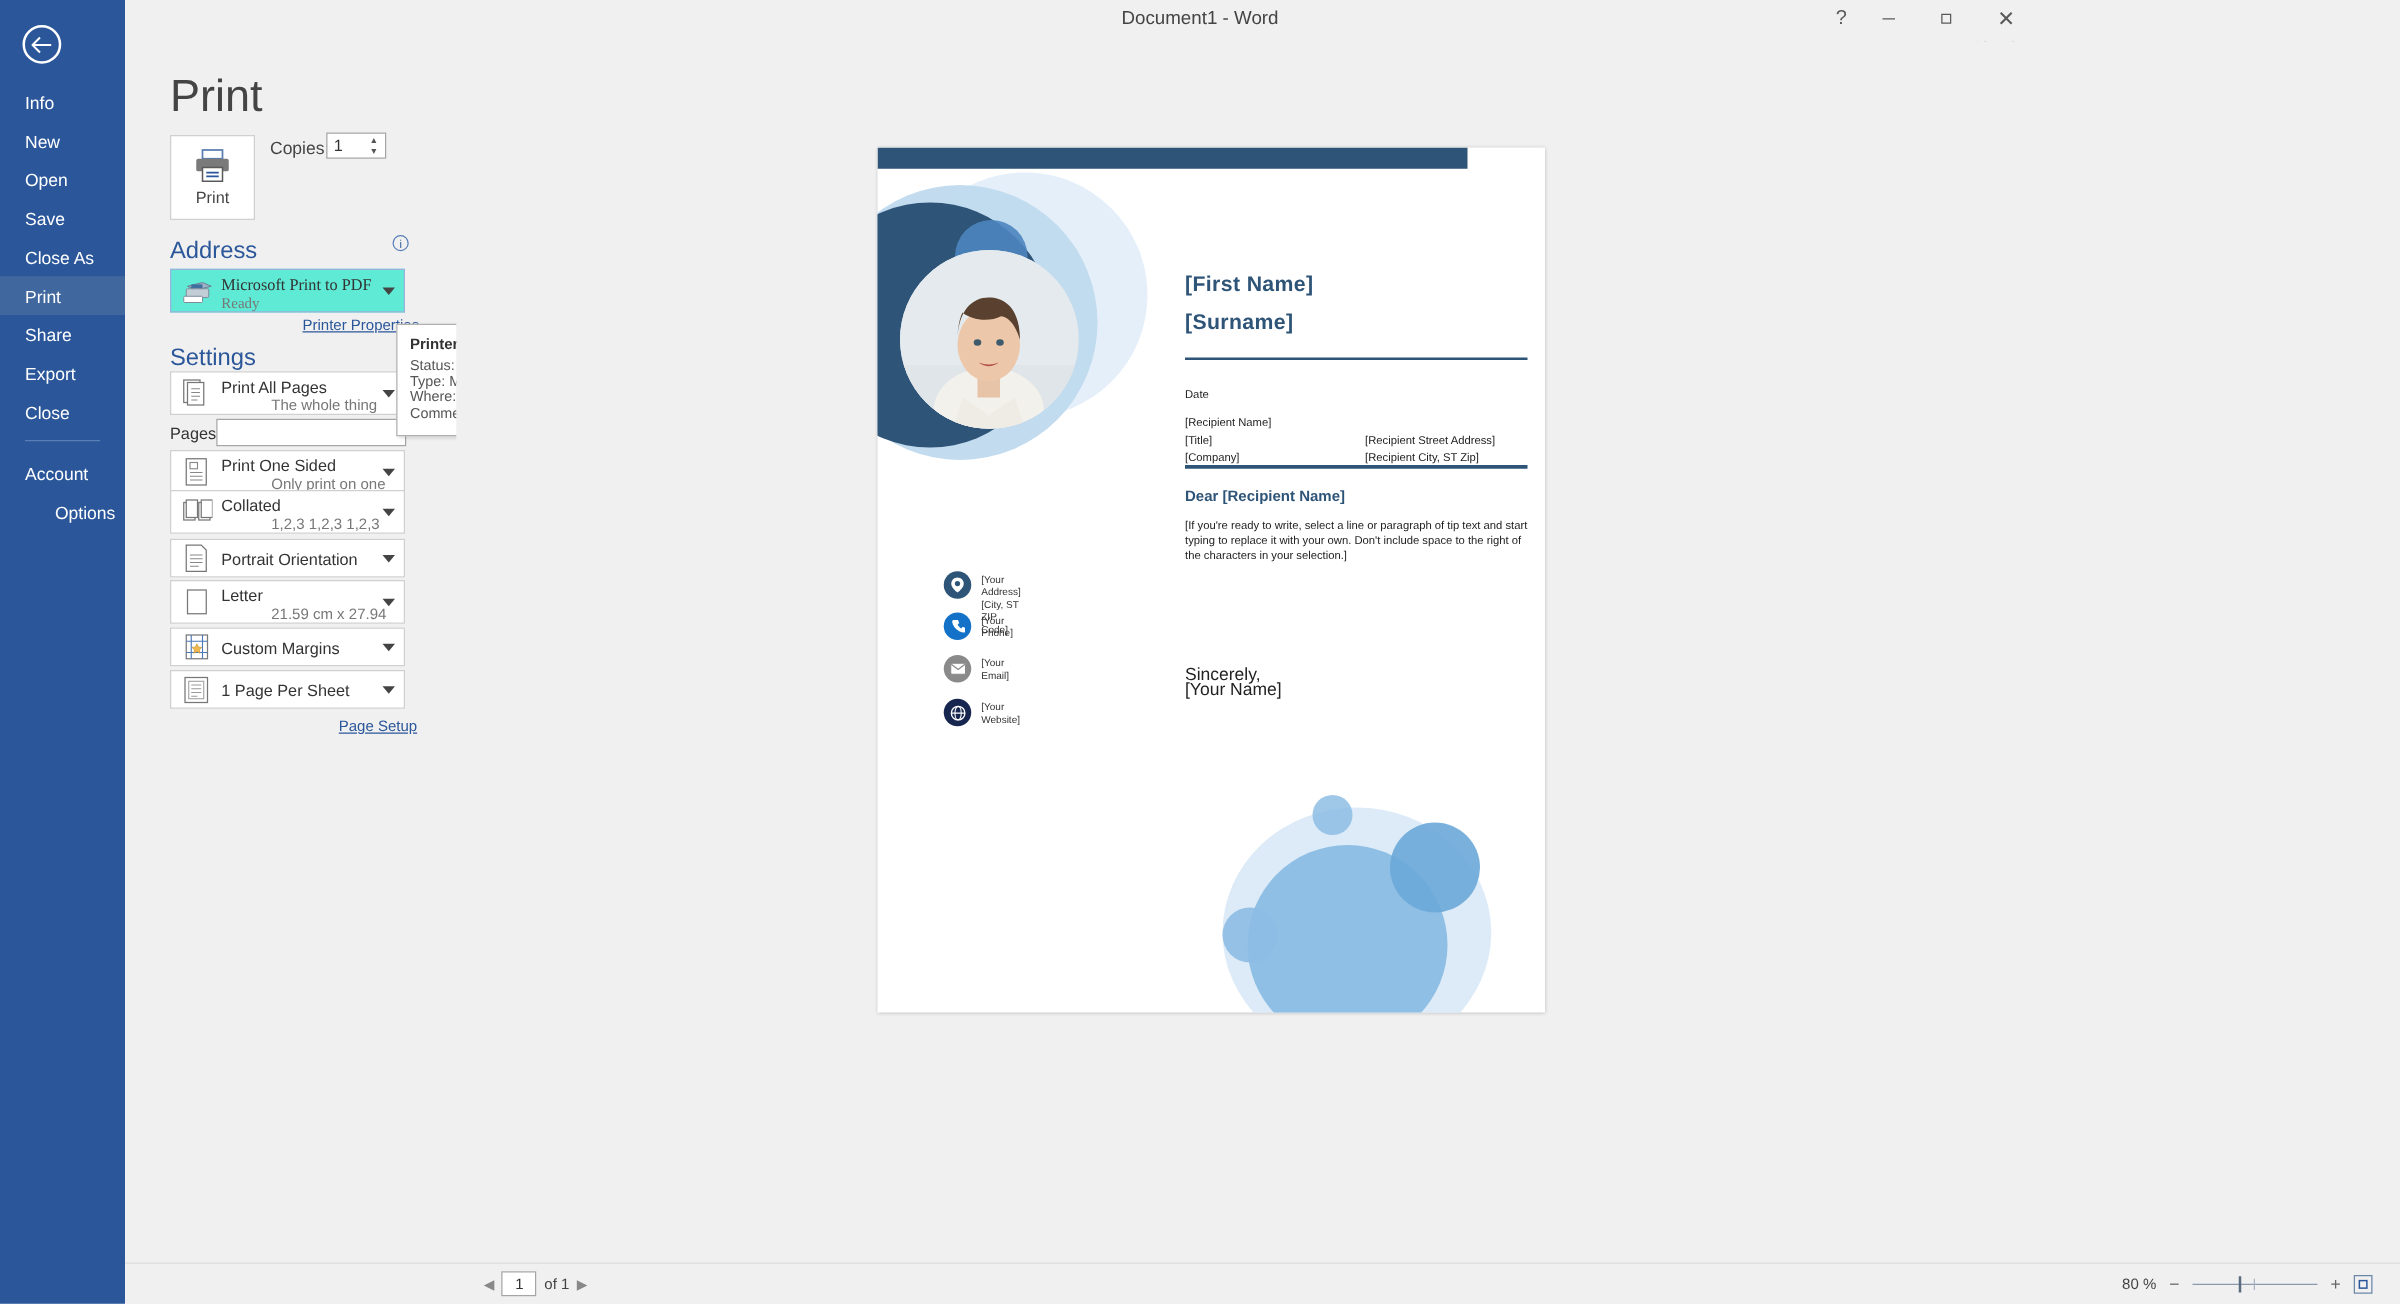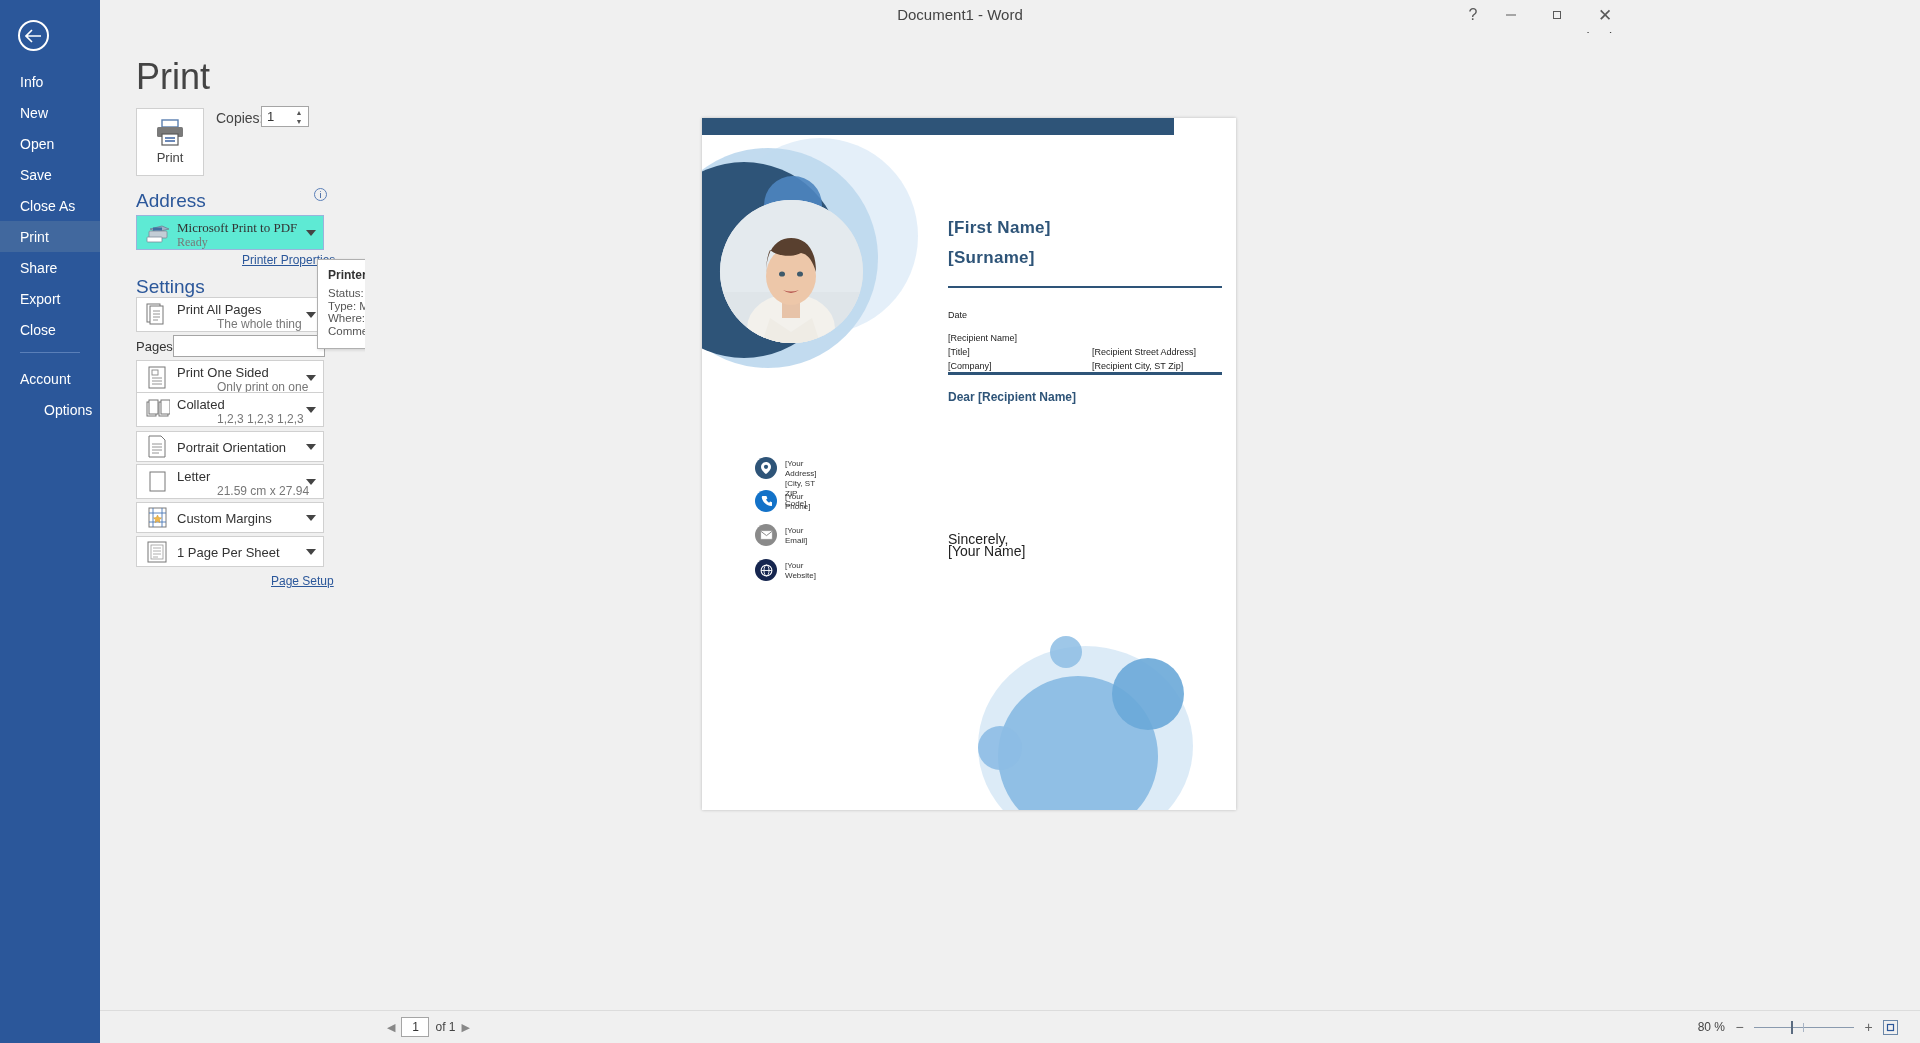--- a/index.html
+++ b/index.html
@@ -548,20 +548,21 @@
 
     <div class="addr-left" style="top:215px;">[Recipient Name]</div>
     <div class="addr-left" style="top:229px;">[Title]</div>
     <div class="addr-left" style="top:243px;">[Company]</div>
     <div class="addr-right" style="top:229px;">[Recipient Street Address]</div>
     <div class="addr-right" style="top:243px;">[Recipient City, ST Zip]</div>
 
     <div id="letter-rule-2"></div>
     <div id="letter-salutation">Dear [Recipient Name]</div>
 
+    <div class="letter-para" style="top:296px;">[If you're ready to write, select a line or paragraph of tip text and start typing to replace it with your own. Don't include space to the right of the characters in your selection.]</div>
 
     <div id="letter-signoff">
       <div>Sincerely,</div>
       <div>[Your Name]</div>
     </div>
 
     <div class="contact-row" style="top:339px;">
       <div class="contact-icon" style="background:#2e5478;">
         <svg width="12" height="14" viewBox="0 0 12 14">
           <path d="M6 1 C3.2 1 1 3.2 1 6 C1 9.5 6 13 6 13 C6 13 11 9.5 11 6 C11 3.2 8.8 1 6 1 Z" fill="#ffffff"></path>

